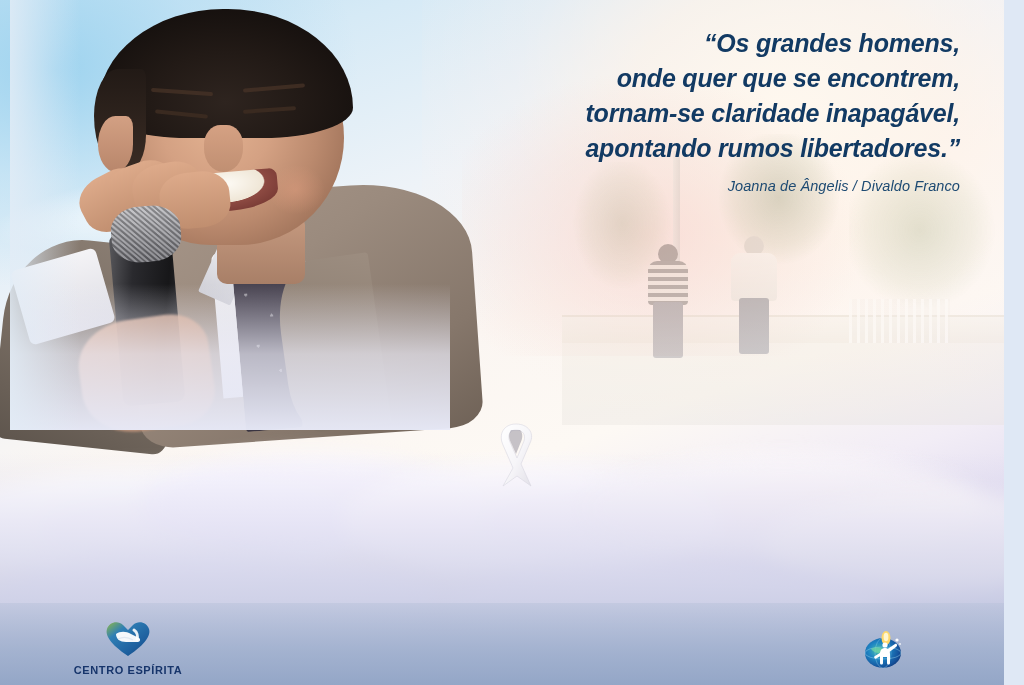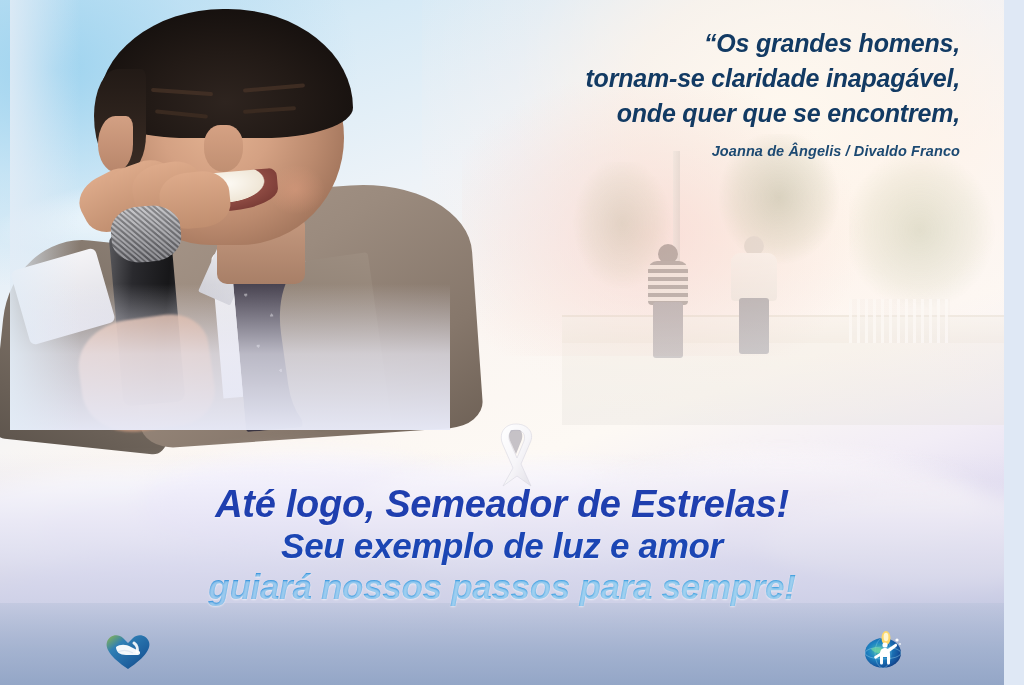--- a/index.html
+++ b/index.html
@@ -304,21 +304,21 @@
     font-weight:bold;
     font-size:25px;
     line-height:35px;
     color:#123a63;
     letter-spacing:-0.2px;
     white-space:nowrap;
   }
   .quote-attrib {
     margin-top:12px;
     font-style:italic;
-    font-weight:bold;
+    font-weight:normal;
     font-size:14.5px;
     color:#1d4a72;
     letter-spacing:.1px;
   }
 
   
   .ribbon { position:absolute; left:486px; top:414px; width:60px; height:74px; }
 
   
   .message {
@@ -432,65 +432,62 @@
     <div class="cloud cl4"></div>
     <div class="cloud cl5"></div>
     <div class="cloud cl6"></div>
     <div class="cloud cl7"></div>
   </div>
   <div class="lower-veil"></div>
   <div class="bottom-bar"></div>
 
   <div class="quote">
     <div class="quote-line">“Os grandes homens,</div>
+    <div class="quote-line">onde quer que se encontrem,</div>
     <div class="quote-line">tornam-se claridade inapagável,</div>
-    <div class="quote-line">onde quer que se encontrem,</div>
+    <div class="quote-line">apontando rumos libertadores.”</div>
     <div class="quote-attrib">Joanna de Ângelis / Divaldo Franco</div>
   </div>
 
   <div class="ribbon">
     <svg width="60" height="74" viewBox="0 0 60 74">
       <defs>
         <linearGradient id="rg" x1="0" y1="0" x2="1" y2="1">
           <stop offset="0%" stop-color="#ffffff"></stop>
           <stop offset="55%" stop-color="#f6f5f8"></stop>
           <stop offset="100%" stop-color="#e2e0e8"></stop>
         </linearGradient>
       </defs>
       <g fill="url(#rg)" stroke="#d8d6e0" stroke-width="0.6">
         <path d="M30 10 C18 10 12 20 17 31 L27 54 L17 72 L31 62 L45 72 L35 50 L44 29 C49 19 42 10 30 10 Z
                  M30 16 C37 16 40 21 38 27 L31 44 L24 28 C21 21 24 16 30 16 Z"></path>
       </g>
       <path d="M25 16 C22 21 23 25 26 31 L30 40 L34 30 C37 24 37 19 34 16 Z" fill="#8f8b99" opacity=".5"></path>
     </svg>
   </div>
 
-  <div class="message">
-    <div class="msg-line msg-1">Até logo, Semeador de Estrelas!</div>
-    <div class="msg-line msg-2">Seu exemplo de luz e amor</div>
-    <div class="msg-line msg-3">guiará nossos passos para sempre!</div>
-  </div>
 
   <div class="logo-left">
     <span class="logo-mark">
       <svg width="48" height="40" viewBox="0 0 48 40">
         <defs>
           <linearGradient id="hg" x1="0" y1="0" x2="1" y2="1">
             <stop offset="0%" stop-color="#8fb84a"></stop>
             <stop offset="28%" stop-color="#2f7fb5"></stop>
             <stop offset="70%" stop-color="#1d5f9e"></stop>
             <stop offset="100%" stop-color="#143f72"></stop>
           </linearGradient>
         </defs>
         <path d="M24 38 C6 26 1 17 3 11 C5 4 14 2 19 7 L24 12 L29 7 C34 2 43 4 45 11 C47 17 42 26 24 38 Z" fill="url(#hg)"></path>
         <path d="M12 16 C16 13 22 13 27 16 L35 20 C37 21 36 24 34 24 L22 24 C16 24 12 21 12 16 Z" fill="#ffffff" opacity=".95"></path>
         <path d="M14 21 C18 19 24 19 29 22" stroke="#dfe8f2" stroke-width="1.2" fill="none"></path>
         <path d="M30 12 C33 14 34 18 33 21" stroke="#ffffff" stroke-width="3" fill="none" stroke-linecap="round" opacity=".9"></path>
       </svg>
     </span>
+    <div class="logo-cap cap-small">CENTRO ESPÍRITA</div>
   </div>
 
   <div class="logo-right">
     <span class="logo-mark">
       <svg width="46" height="42" viewBox="0 0 46 42">
         <defs>
           <radialGradient id="gg" cx="38%" cy="42%" r="72%">
             <stop offset="0%" stop-color="#49c1a8"></stop>
             <stop offset="38%" stop-color="#1f86c4"></stop>
             <stop offset="78%" stop-color="#14529c"></stop>

